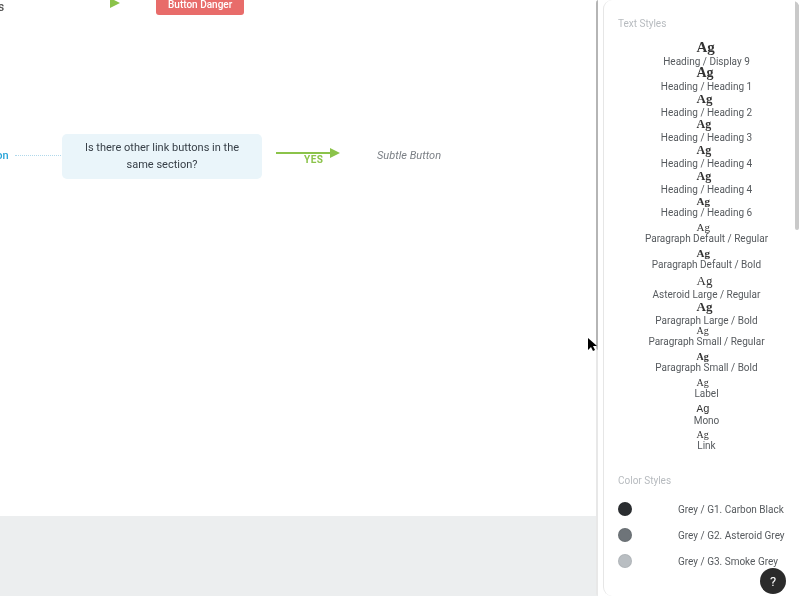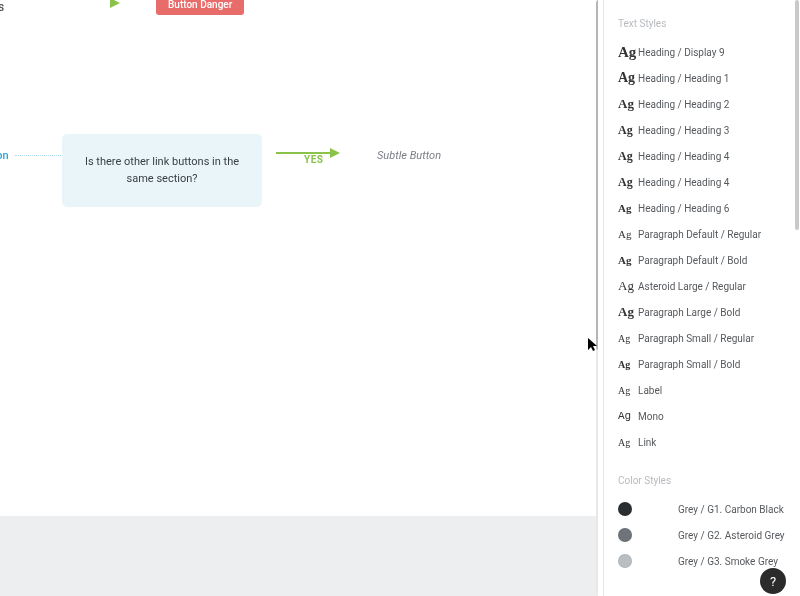--- a/index.html
+++ b/index.html
@@ -49,21 +49,21 @@
       position: absolute;
       top: 0; left: -2px;
       color: #555; font-size: 12px; font-weight: 500;
     }
     .question-box {
       position: absolute;
       top: 134px; left: 62px;
       width: 200px;
       background: #eaf5fa;
       border-radius: 5px;
-      padding: 20px 12px;
+      padding: 6px 12px;
       text-align: center;
       color: #384048;
       font-size: 11px;
       line-height: 1.5;
     }
     .link-label-stub {
       position: absolute;
       top: 149px; left: -11px;
       color: #27a3d8;
       font-size: 11px;
@@ -126,32 +126,34 @@
       pointer-events: none;
     }
     .side-panel {
       position: absolute;
       top: 0; right: 0;
       width: 197px; height: 596px;
       background: #fff;
       border-left: 1px solid #e6e6e6;
       overflow: hidden;
       padding: 14px 5px 0 14px;
+      border-radius: 9px;
     }
     .panel-section-title {
       font-size: 10px;
       color: #b7bbbf;
       margin-bottom: 10px;
       margin-top: 4px;
     }
     .text-style-row {
       display: flex;
       align-items: center;
       height: 26px;
       cursor: pointer;
+      flex-direction: column;
     }
     .ag {
       width: 20px;
       font-family: Georgia, serif;
       color: #333;
       flex-shrink: 0;
     }
     .ag.sz-18 { font-size: 15px; font-weight: 600; }
     .ag.sz-17 { font-size: 14px; font-weight: 600; }
     .ag.sz-16 { font-size: 13px; font-weight: 600; }

